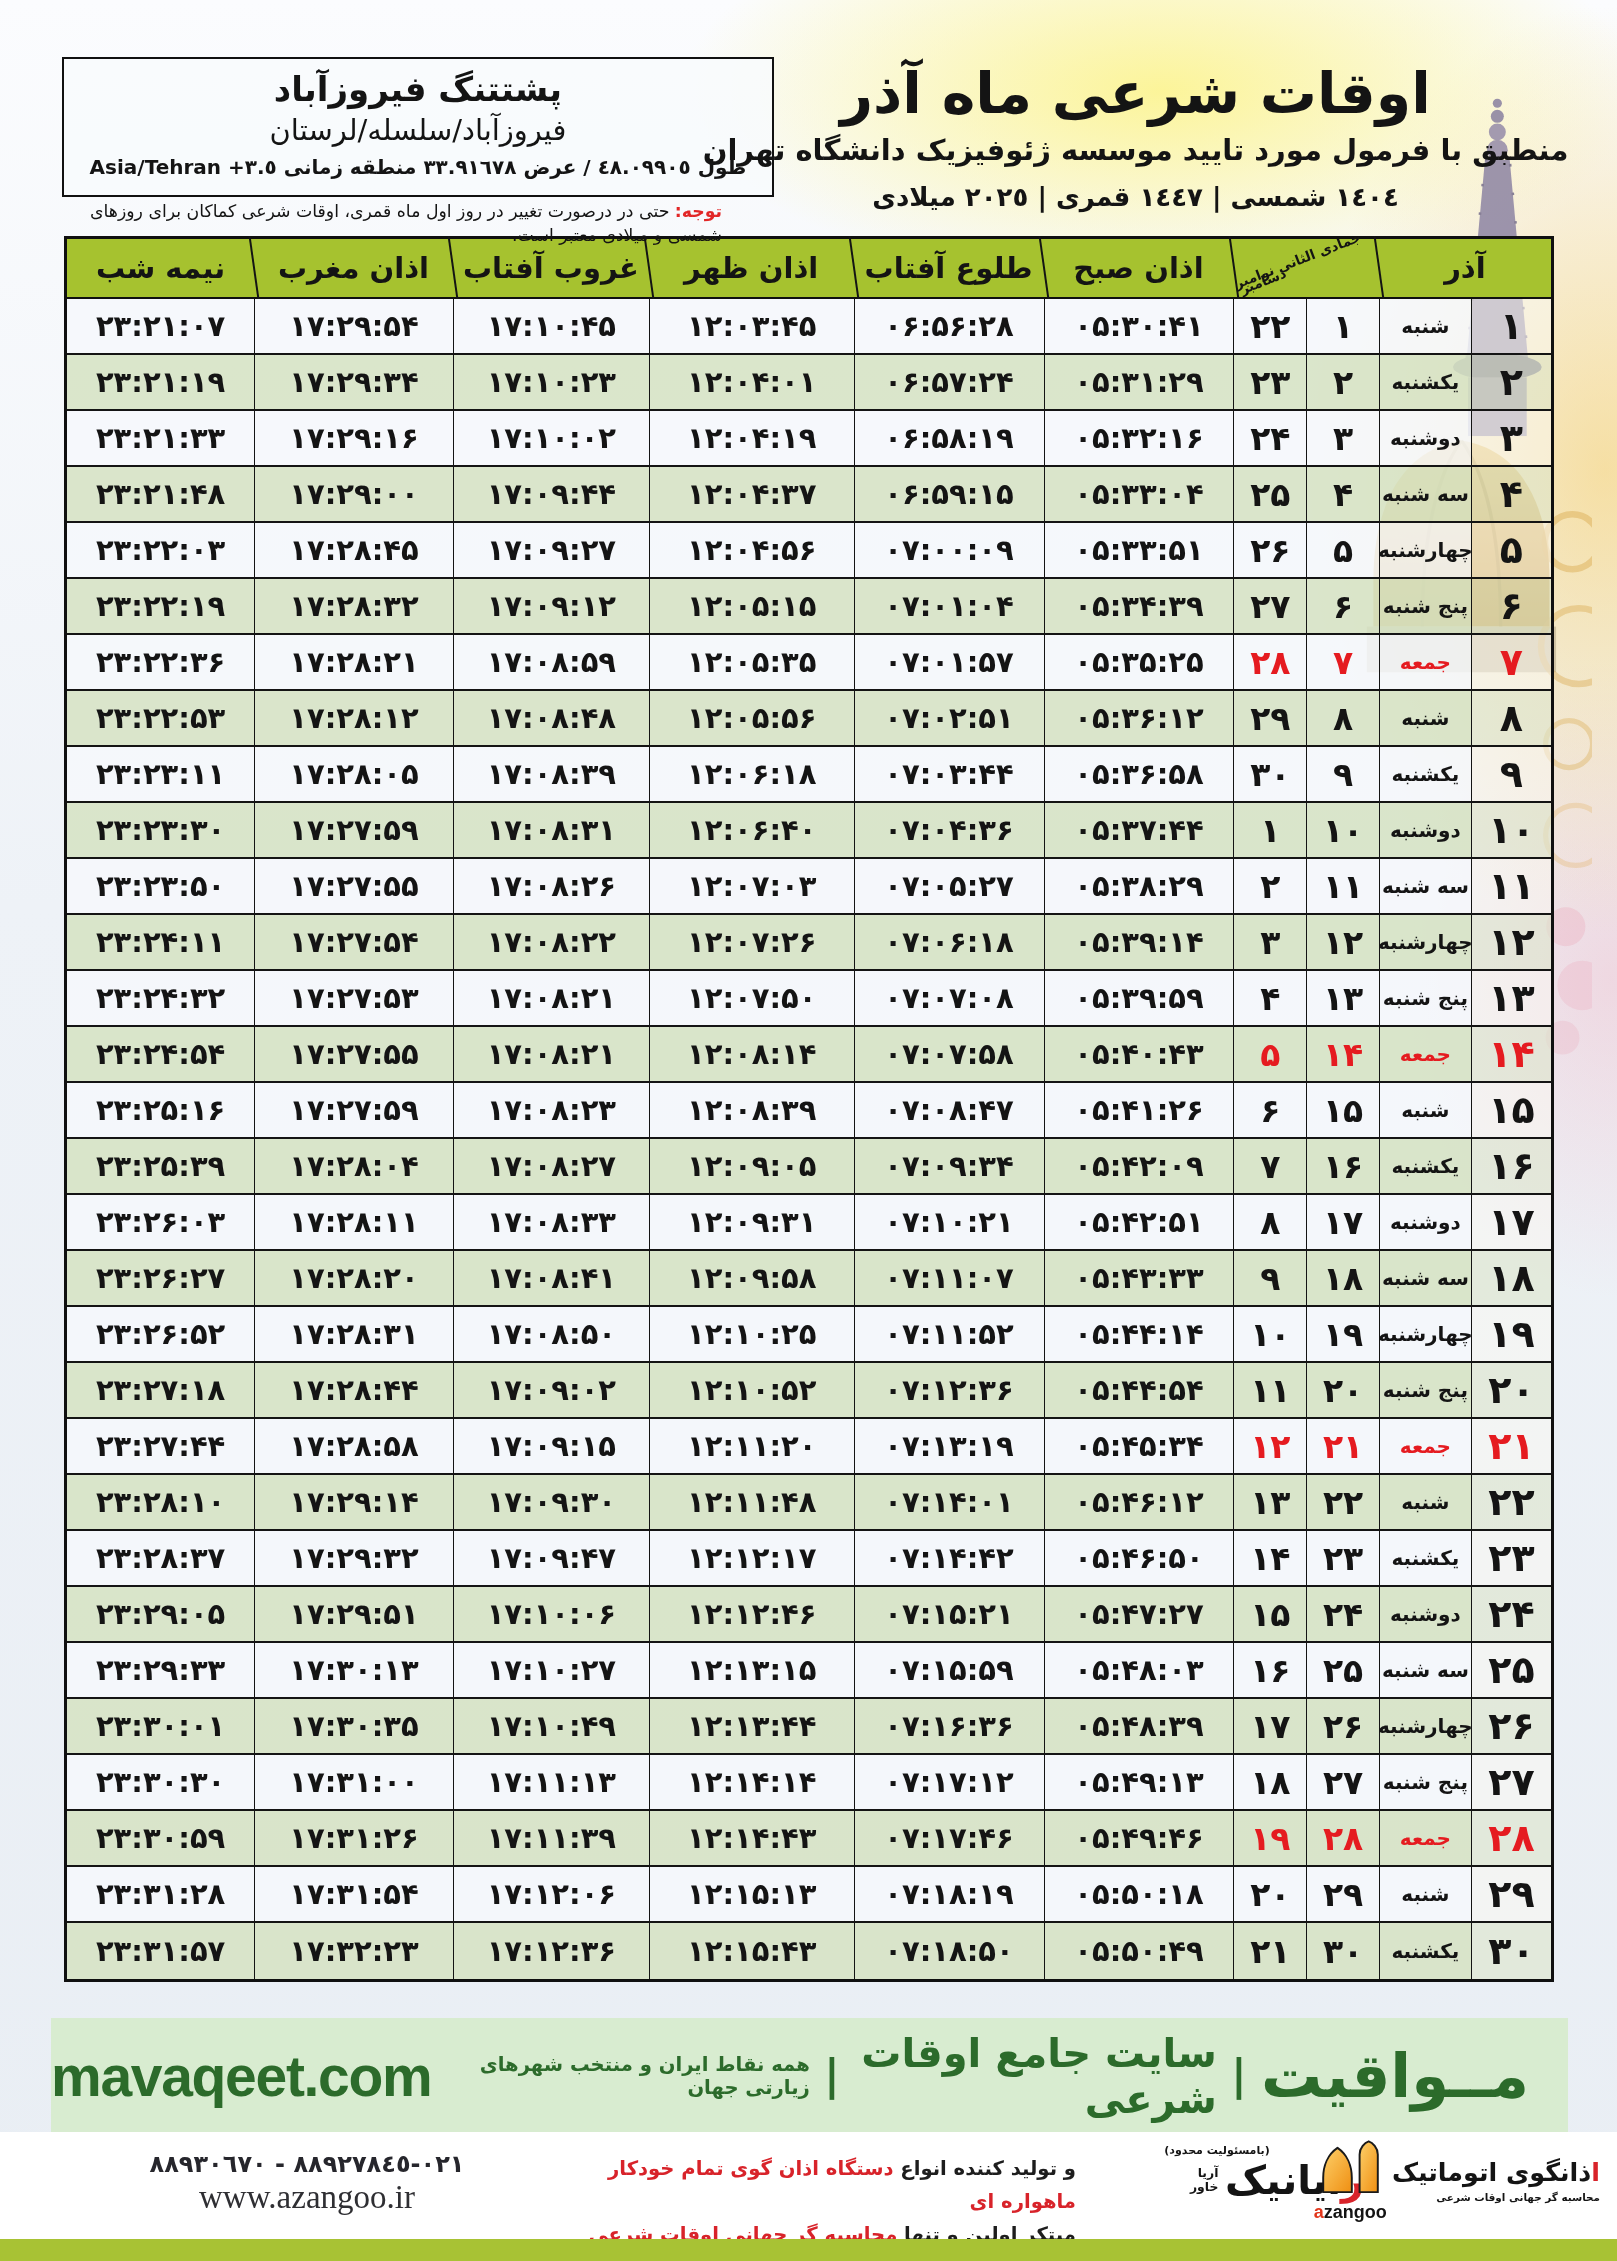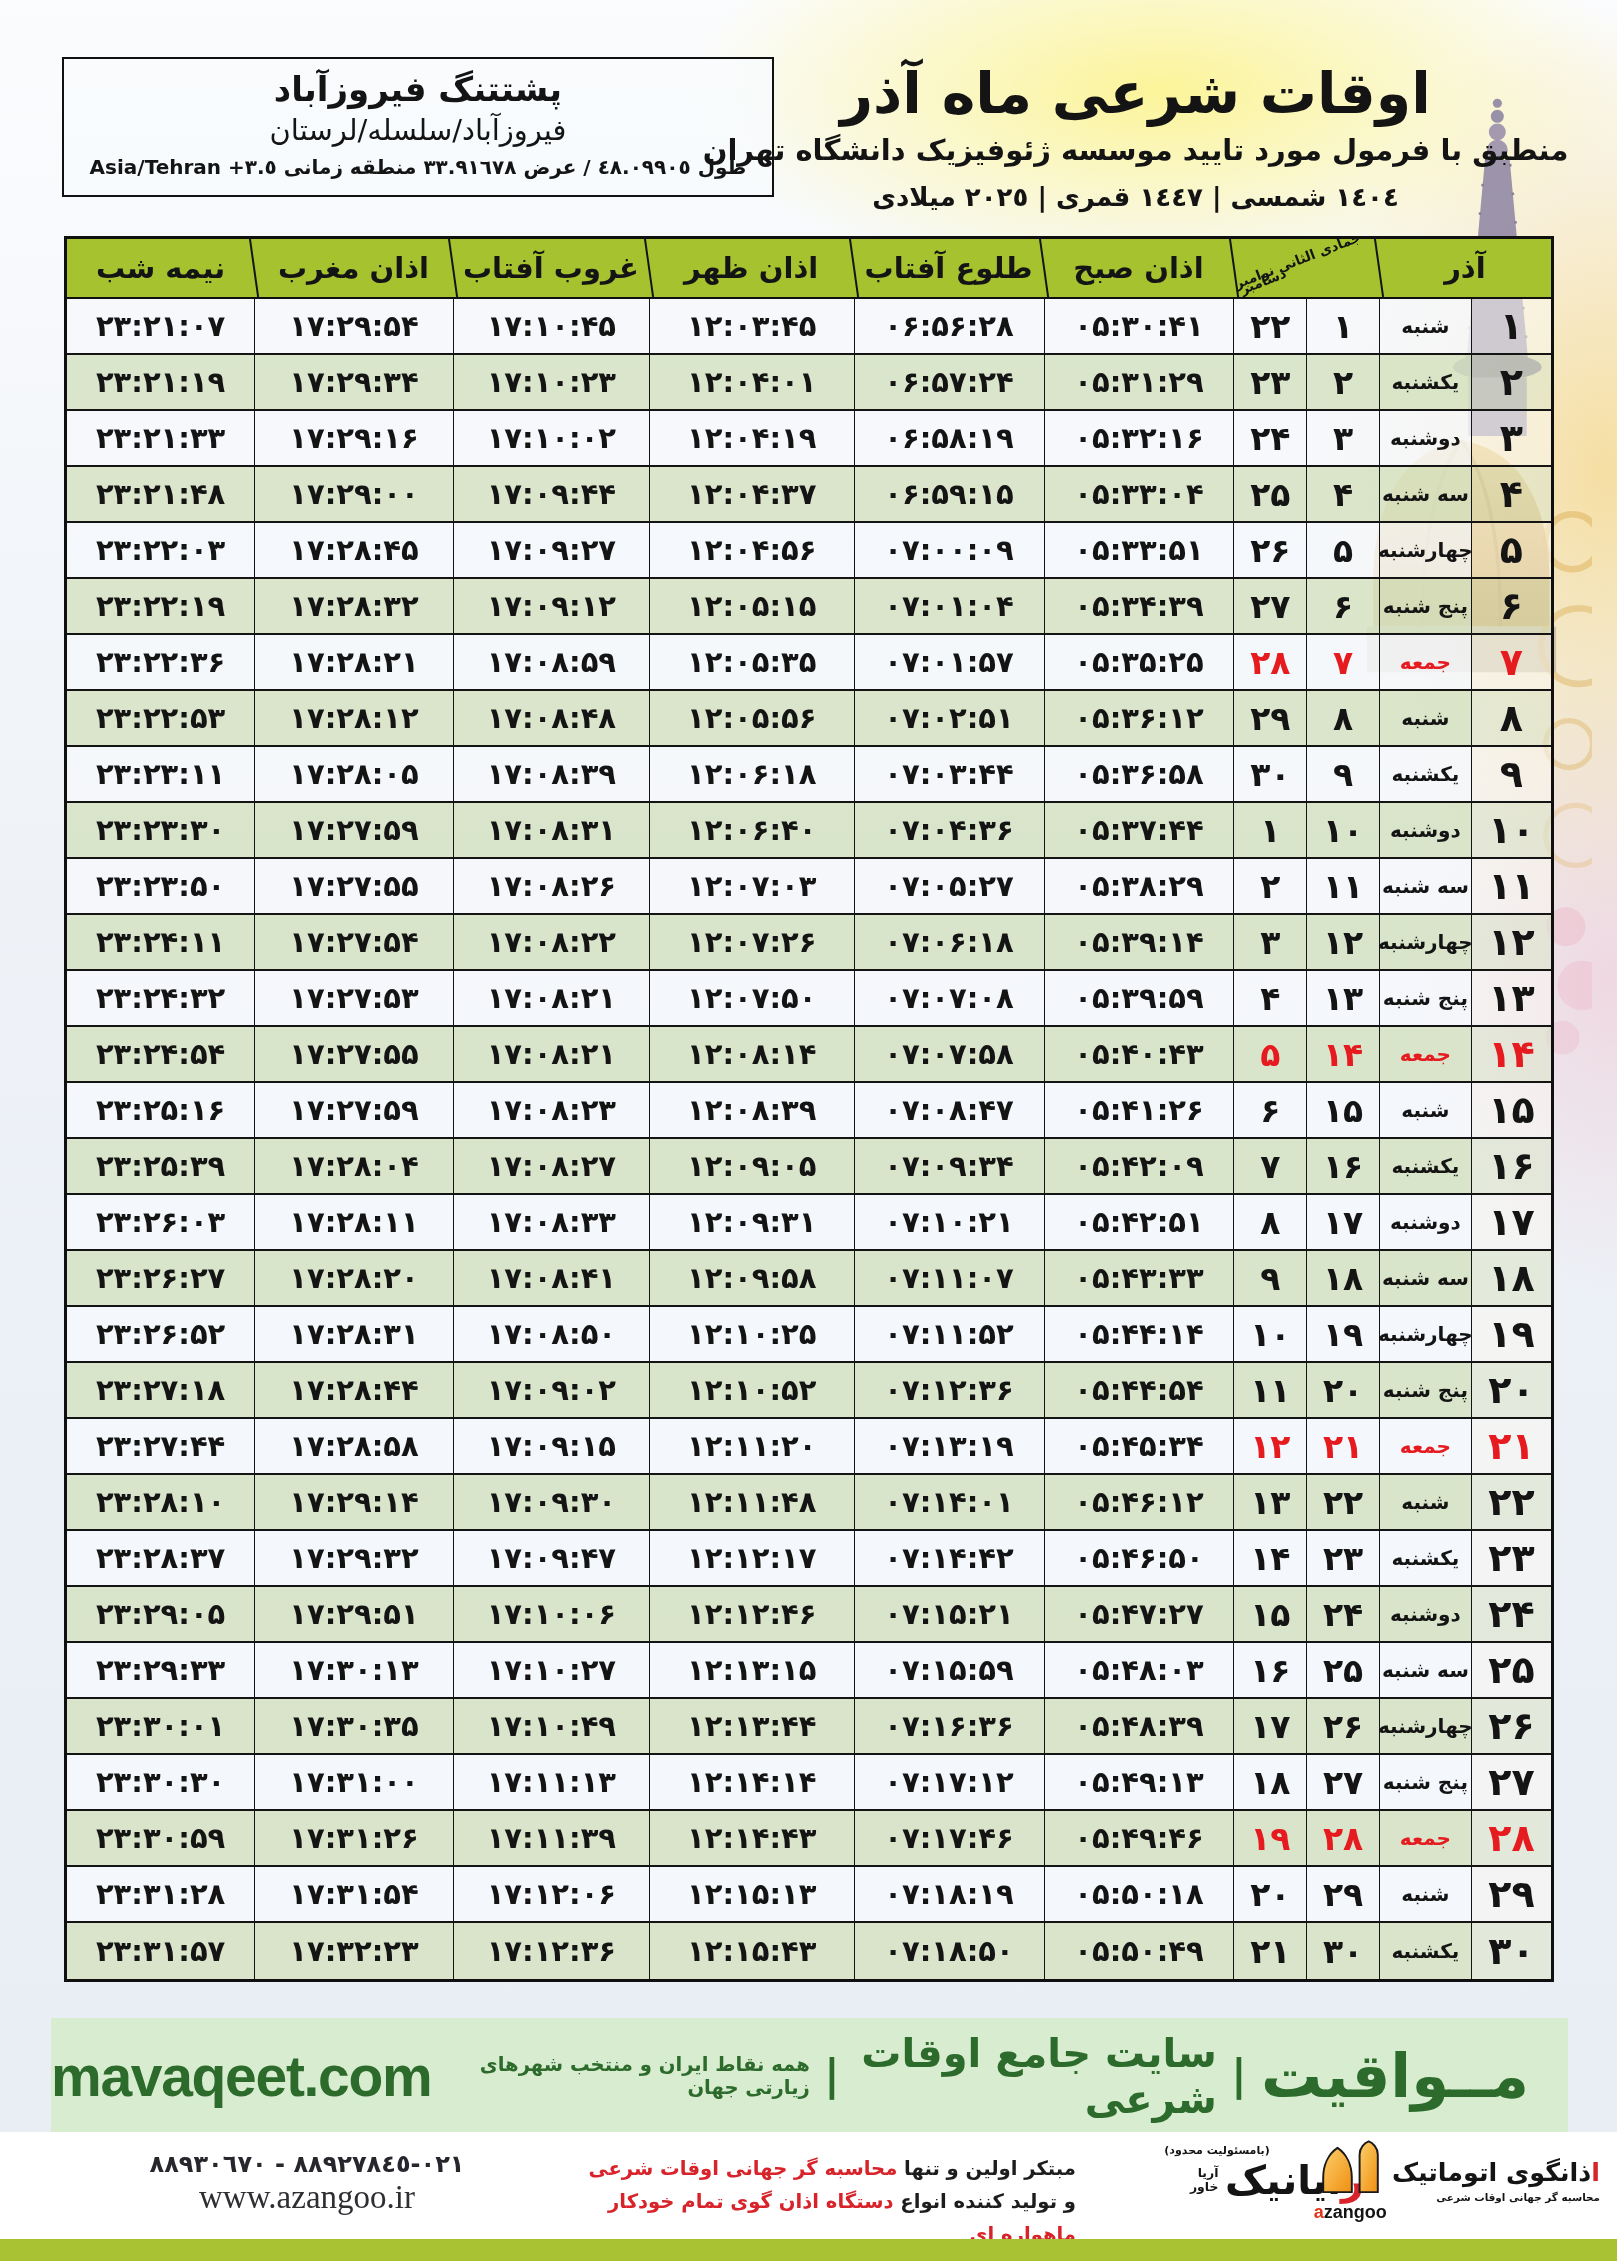--- a/index.html
+++ b/index.html
@@ -149,20 +149,23 @@
       <span dir="ltr">Asia/Tehran +٣.٥</span>
     </div>
   </div>
 
   <div class="title-block">
     <div class="main-title">اوقات شرعی ماه آذر</div>
     <div class="sub-title">منطبق با فرمول مورد تایید موسسه ژئوفیزیک دانشگاه تهران</div>
     <div class="date-line">١٤٠٤ شمسی | ١٤٤٧ قمری | ٢٠٢٥ میلادی</div>
   </div>
 
+  <div class="notice">
+    <span class="red">توجه:</span><span> حتی در درصورت تغییر در روز اول ماه قمری، اوقات شرعی کماکان برای روزهای شمسی و میلادی معتبر است.</span>
+  </div>
 
   <div class="ptable">
     <div class="thead">
       <div class="hcell h-azar">آذر</div>
       <div class="hcell h-dual">
         <span class="dual-top">جمادی الثانی نوامبر</span>
         <span class="dual-bot">دسامبر</span>
       </div>
       <div class="hcell h-fajr">اذان صبح</div>
       <div class="hcell h-rise">طلوع آفتاب</div>
@@ -906,24 +909,24 @@
 
   <div class="bottom-strip">
 
     <div class="contact">
       <div class="phone">٠٢١-٨٨٩٢٧٨٤٥ - ٨٨٩٣٠٦٧٠</div>
       <div class="site2">www.azangoo.ir</div>
     </div>
 
     <div class="slogan">
       <div>
-        <span>مبتکر اولین و تنها </span><span class="red">محاسبه گر جهانی اوقات شرعی</span>
+        <span>و تولید کننده انواع </span><span class="red">دستگاه اذان گوی تمام خودکار ماهواره ای</span>
       </div>
       <div>
-        <span>و تولید کننده انواع </span><span class="red">دستگاه اذان گوی تمام خودکار ماهواره ای</span>
+        <span>مبتکر اولین و تنها </span><span class="red">محاسبه گر جهانی اوقات شرعی</span>
       </div>
     </div>
 
     <div class="rayanik">
       <div class="ray-note">(بامسئولیت محدود)</div>
       <div class="ray-row">
         <div class="ray-name">
           <span class="red">ر</span><span>ایانیک</span>
         </div>
         <div class="ray-sub">

